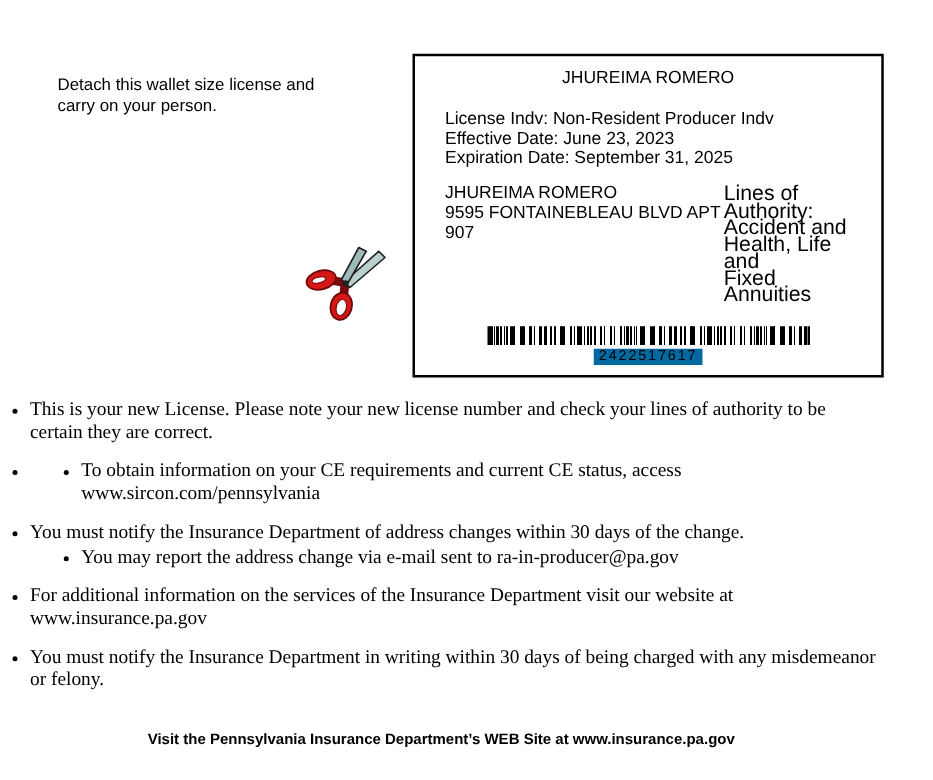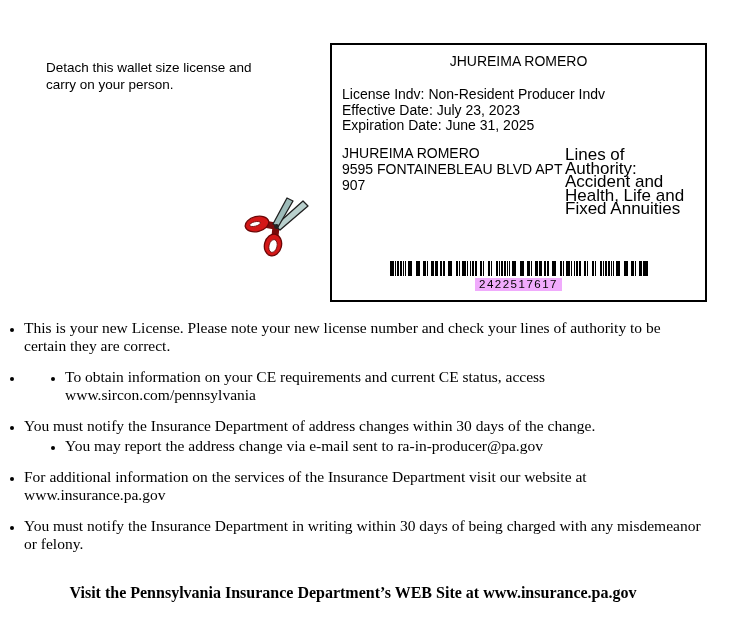--- a/index.html
+++ b/index.html
@@ -34,21 +34,21 @@
   }
 
   
   .license-card {
     position: absolute;
     left: 330px;
     top: 43px;
     width: 377px;
     height: 259px;
     border: 2px solid #000000;
-    padding: 9px 10px;
+    padding: 9px 24px;
     font-size: 14px;
     line-height: 15.8px;
   }
   .card-header { text-align: center; }
   .card-meta { margin-top: 17px; }
   .card-cols { margin-top: 12px; display: flex; }
   .card-address { width: 223px; }
   .card-loa {
     flex: 1;
     font-size: 17px;
@@ -71,21 +71,21 @@
     background-color: #fff;
     background-image:
       repeating-linear-gradient(90deg, #000 0 2px, transparent 2px 3px, #000 3px 4px, transparent 4px 8px),
       repeating-linear-gradient(90deg, #000 0 1px, transparent 1px 5px, #000 5px 7px, transparent 7px 13px);
   }
   .barcode-num {
     position: relative;
     display: inline-block;
     margin-top: -4px;
     padding: 0 4px;
-    background: #f0abfc;
+    background: #0369a1;
     font-size: 11.5px;
     letter-spacing: 1.5px;
     line-height: 13px;
   }
 
   
   .notes {
     position: absolute;
     left: 0;
     top: 319px;
@@ -108,23 +108,23 @@
   ul.sub-list > li { margin-bottom: 0; }
   li::marker { font-size: 12px; }
 
   
   .footer-note {
     position: absolute;
     left: 0;
     top: 584px;
     width: 706px;
     text-align: center;
-    font-family: Liberation Serif, serif;
+    font-family: Liberation Sans, sans-serif;
     font-weight: bold;
-    font-size: 16px;
+    font-size: 12px;
   }
 </style>
 </head>
 <body>
 
 <div class="page">
 
   <div class="detach-note">Detach this wallet size license and carry on your person.</div>
 
   <svg class="scissors" viewBox="0 0 72 64">
@@ -145,22 +145,22 @@
     </g>
   </svg>
 
   <div class="license-card">
     <div class="card-header">
       <div>JHUREIMA ROMERO</div>
     </div>
 
     <div class="card-meta">
       <div>License Indv: Non-Resident Producer Indv</div>
-      <div>Effective Date: July 23, 2023</div>
-      <div>Expiration Date: June 31, 2025</div>
+      <div>Effective Date: June 23, 2023</div>
+      <div>Expiration Date: September 31, 2025</div>
     </div>
 
     <div class="card-cols">
       <div class="card-address">
         <div>JHUREIMA ROMERO</div>
         <div>9595 FONTAINEBLEAU BLVD APT</div>
         <div>907</div>
       </div>
       <div class="card-loa">
         <div>Lines of Authority:</div>

